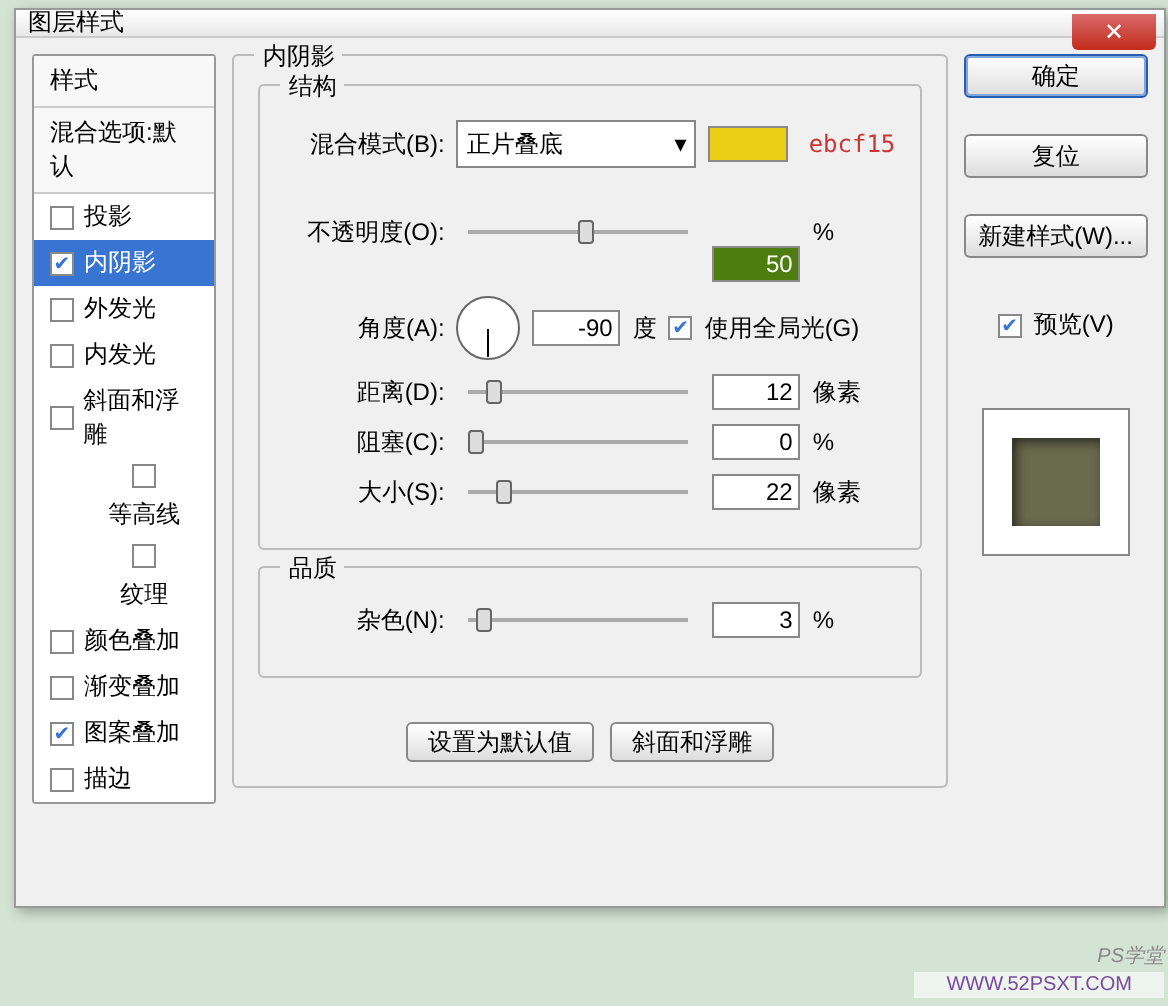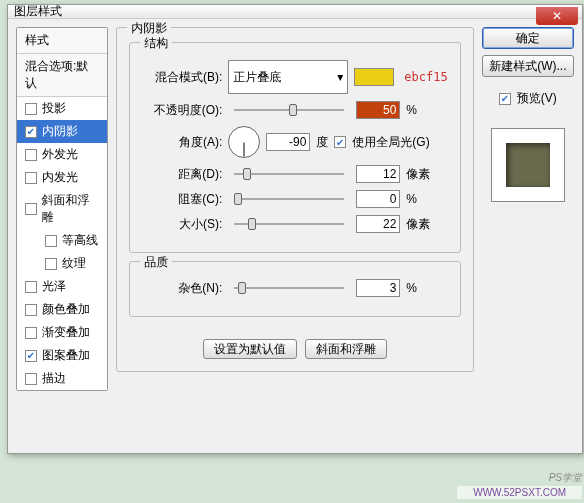--- a/index.html
+++ b/index.html
@@ -7,41 +7,41 @@
 .dialog { position: absolute; left: 7px; top: 4px; width: 576px; height: 450px; background: #f0f0f0; border: 1px solid #999; box-shadow: 2px 2px 6px rgba(0,0,0,0.3); }
 .titlebar { height: 14px; background: linear-gradient(#fff, #e8e8e8); display: flex; align-items: center; padding: 0 6px; border-bottom: 1px solid #ccc; position: relative; }
 .close-btn { position: absolute; right: 4px; top: 2px; width: 42px; height: 18px; background: linear-gradient(#d96a6a, #c22b1a); color: #fff; display: flex; align-items: center; justify-content: center; border-radius: 0 0 3px 3px; cursor: pointer; }
 .dialog-body { display: flex; padding: 8px; gap: 8px; }
 .left-panel { width: 106px; }
 .styles-box { border: 1px solid #999; border-radius: 2px; }
 .styles-header { padding: 4px 8px; border-bottom: 1px solid #ccc; background: #f8f8f8; }
 .styles-list { background: #fff; }
 .style-item { padding: 3px 8px; display: flex; align-items: center; gap: 5px; cursor: pointer; }
 .style-item.selected { background: #3874d1; color: #fff; }
-.style-item.indented { padding-left: 28px; }
+.style-item.indented { padding-left: 28px; flex-direction: column; }
 .chk { width: 12px; height: 12px; border: 1px solid #888; background: #fff; display: inline-flex; align-items: center; justify-content: center; font-size: 10px; color: #3874d1; }
 .chk.on::after { content: "✔"; }
 .blend-opts { padding: 4px 8px; background: #f8f8f8; border-bottom: 1px solid #ccc; }
 .center-panel { flex: 1; }
 .fieldset { border: 1px solid #bbb; border-radius: 3px; padding: 10px 12px 12px; margin-bottom: 8px; position: relative; }
 .fieldset-title { position: absolute; top: -8px; left: 10px; background: #f0f0f0; padding: 0 4px; }
 .row { display: flex; align-items: center; margin: 7px 0; gap: 6px; }
 .row-label { width: 80px; text-align: right; }
-.select { border: 1px solid #888; background: #fff; height: 34px; padding: 0 20px 0 4px; position: relative; min-width: 100px; display: inline-flex; align-items: center; }
+.select { border: 1px solid #888; background: #fff; height: 24px; padding: 0 20px 0 4px; position: relative; min-width: 100px; display: inline-flex; align-items: center; }
 .select::after { content: "▾"; position: absolute; right: 4px; }
 .color-swatch { width: 40px; height: 18px; border: 1px solid #888; background: #ebcf15; }
 .hex-note { color: #cc3333; font-family: monospace; margin-left: 4px; }
 .slider-track { flex: 1; max-width: 110px; height: 2px; background: #aaa; position: relative; margin: 0 6px; }
 .slider-thumb { position: absolute; top: -5px; width: 8px; height: 12px; background: #ddd; border: 1px solid #666; border-radius: 2px; }
 .numbox { width: 44px; height: 18px; border: 1px solid #888; text-align: right; padding: 0 3px; background: #fff; display: inline-block; line-height: 16px; }
-.numbox.sel { background: #c2410c; color: #fff; }
+.numbox.sel { background: #4d7c0f; color: #fff; margin-top: 32px; }
 .angle-dial { width: 32px; height: 32px; border: 1px solid #666; border-radius: 50%; position: relative; background: #fff; }
 .angle-hand { position: absolute; left: 50%; top: 50%; width: 14px; height: 1px; background: #000; transform-origin: left center; transform: rotate(90deg); }
 .contour-thumb { width: 36px; height: 30px; border: 1px solid #888; background: linear-gradient(135deg, #fff 0%, #fff 48%, #999 52%, #999 100%); }
-.right-panel { width: 106px; display: flex; flex-direction: column; gap: 6px; align-items: stretch; }
+.right-panel { width: 106px; display: flex; flex-direction: column; gap: 18px; align-items: stretch; }
 .btn { height: 22px; border: 1px solid #888; background: linear-gradient(#fff, #ddd); border-radius: 3px; cursor: pointer; display: flex; align-items: center; justify-content: center; }
 .btn.primary { border: 1px solid #2a5db0; box-shadow: 0 0 0 1px #7ea6e0 inset; }
 .preview-box { margin-top: 8px; width: 74px; height: 74px; border: 1px solid #888; background: #fff; display: flex; align-items: center; justify-content: center; align-self: center; }
 .preview-swatch { width: 44px; height: 44px; background: #6a6a4f; box-shadow: inset 2px 2px 6px rgba(0,0,0,0.6); }
 .btns-row { display: flex; gap: 8px; justify-content: center; margin-top: 22px; }
 .btn.small { padding: 0 10px; height: 20px; font-size: 12px; }
 .img-edge { position: absolute; right: 2px; bottom: 4px; font-size: 10px; color: #7a4aa0; background: rgba(255,255,255,0.6); padding: 1px 16px; }
 .img-edge2 { position: absolute; right: 2px; bottom: 18px; font-size: 10px; color: #888; font-style: italic; }
 </style>
 </head>
@@ -85,24 +85,20 @@
             <div class="style-item indented">
               <span class="chk"></span>
               <span>等高线</span>
             </div>
             <div class="style-item indented">
               <span class="chk"></span>
               <span>纹理</span>
             </div>
             <div class="style-item">
               <span class="chk"></span>
-              <span>光泽</span>
-            </div>
-            <div class="style-item">
-              <span class="chk"></span>
               <span>颜色叠加</span>
             </div>
             <div class="style-item">
               <span class="chk"></span>
               <span>渐变叠加</span>
             </div>
             <div class="style-item">
               <span class="chk on"></span>
               <span>图案叠加</span>
             </div>
@@ -192,20 +188,21 @@
 
         <div class="btns-row">
           <div class="btn small">设置为默认值</div>
           <div class="btn small">斜面和浮雕</div>
         </div>
       </div>
     </div>
 
     <div class="right-panel">
       <div class="btn primary">确定</div>
+      <div class="btn">复位</div>
       <div class="btn">新建样式(W)...</div>
       <div class="row" style="justify-content:center">
         <span class="chk on"></span>
         <span>预览(V)</span>
       </div>
       <div class="preview-box">
         <div class="preview-swatch"></div>
       </div>
     </div>
   </div>

